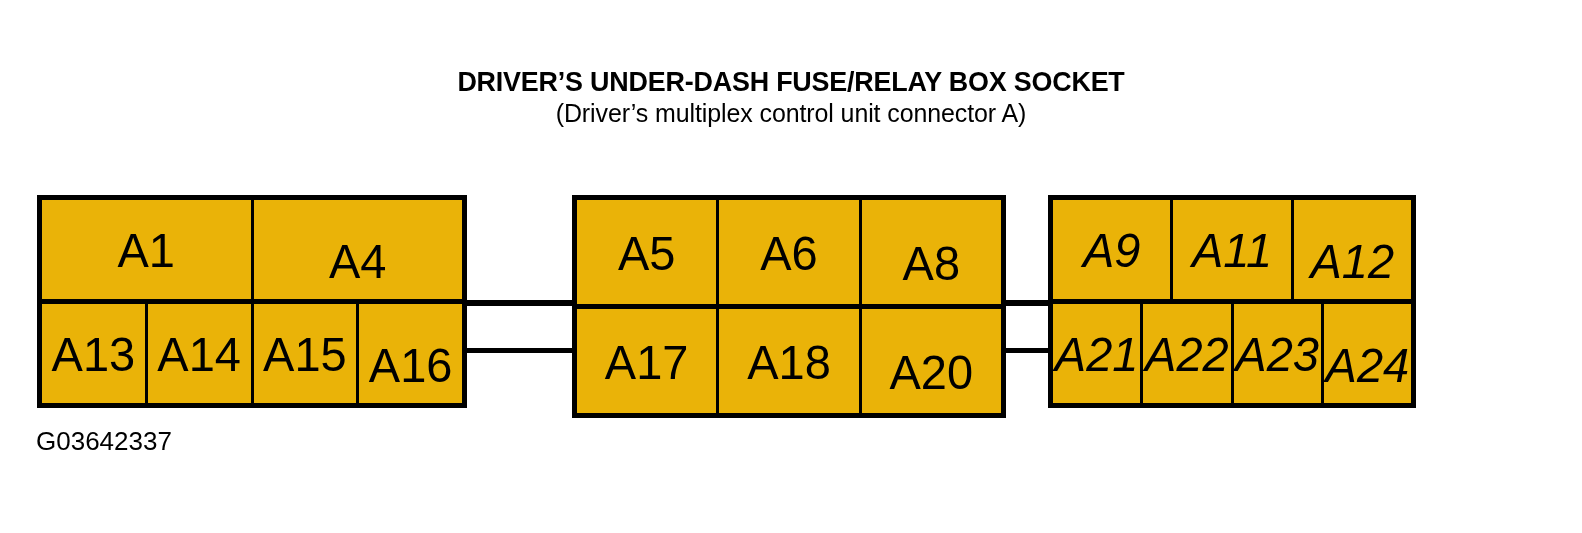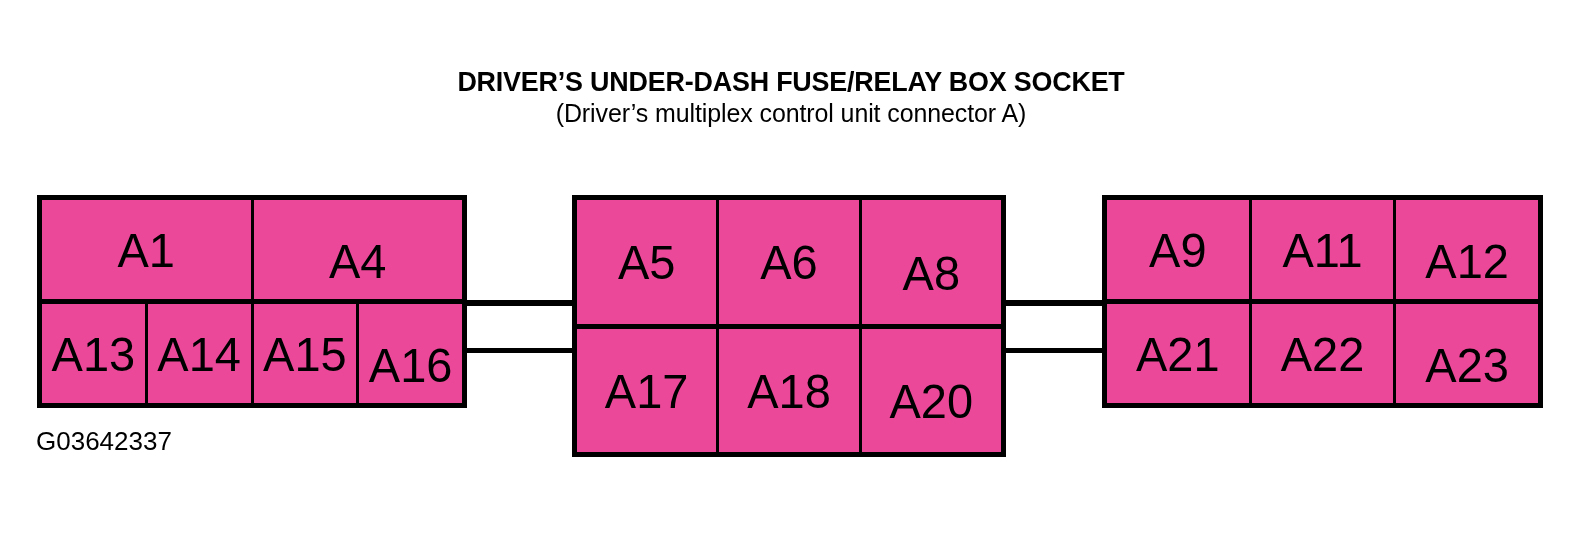--- a/index.html
+++ b/index.html
@@ -52,21 +52,21 @@
     white-space: nowrap;
     transform: scaleX(0.96);
     transform-origin: center center;
   }
 
   
   .conn-block {
     position: absolute;
     box-sizing: border-box;
     border: 5px solid #000000;
-    background: #ec4899;
+    background: #eab308;
     display: flex;
     flex-direction: column;
     z-index: 3;
   }
   .conn-row {
     display: flex;
     flex: 1 1 0;
     min-height: 0;
   }
   .conn-row.row-top {
@@ -158,21 +158,21 @@
       </div>
       <div class="conn-cell">
         <span class="cell-label">A15</span>
       </div>
       <div class="conn-cell">
         <span class="cell-label">A16</span>
       </div>
     </div>
   </div>
 
-  <div class="conn-block" style="left:572px; top:195px; width:434px; height:262px;">
+  <div class="conn-block" style="left:572px; top:195px; width:434px; height:223px;">
     <div class="conn-row row-top">
       <div class="conn-cell">
         <span class="cell-label">A5</span>
       </div>
       <div class="conn-cell">
         <span class="cell-label">A6</span>
       </div>
       <div class="conn-cell">
         <span class="cell-label">A8</span>
       </div>
@@ -183,21 +183,21 @@
       </div>
       <div class="conn-cell">
         <span class="cell-label">A18</span>
       </div>
       <div class="conn-cell">
         <span class="cell-label">A20</span>
       </div>
     </div>
   </div>
 
-  <div class="conn-block" style="left:1102px; top:195px; width:441px; height:213px;">
+  <div class="conn-block" style="left:1048px; top:195px; width:368px; height:213px;font-style:italic;">
     <div class="conn-row row-top">
       <div class="conn-cell">
         <span class="cell-label">A9</span>
       </div>
       <div class="conn-cell">
         <span class="cell-label">A11</span>
       </div>
       <div class="conn-cell">
         <span class="cell-label">A12</span>
       </div>
@@ -205,18 +205,21 @@
     <div class="conn-row row-bottom">
       <div class="conn-cell">
         <span class="cell-label">A21</span>
       </div>
       <div class="conn-cell">
         <span class="cell-label">A22</span>
       </div>
       <div class="conn-cell">
         <span class="cell-label">A23</span>
       </div>
+      <div class="conn-cell">
+        <span class="cell-label">A24</span>
+      </div>
     </div>
   </div>
 
   <div class="figure-code">G03642337</div>
 
 </div>
 
 </body></html>

